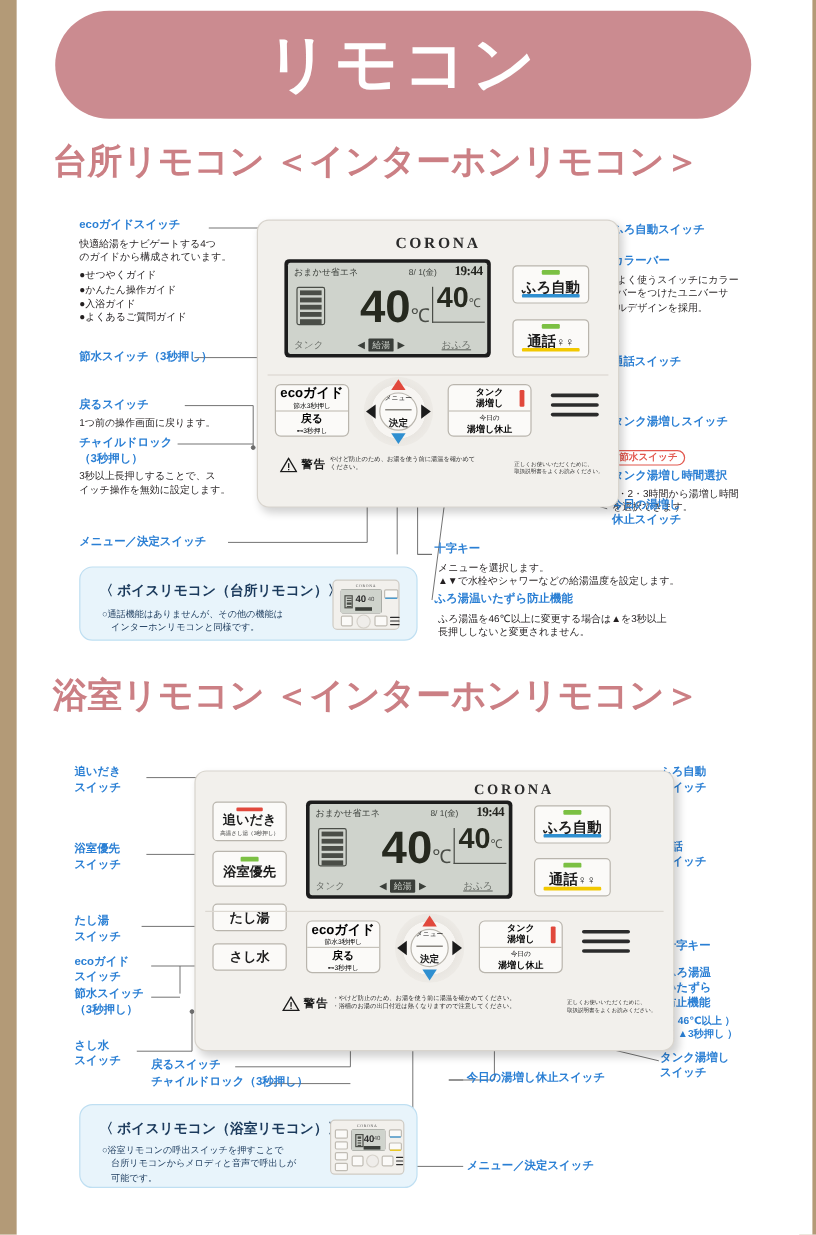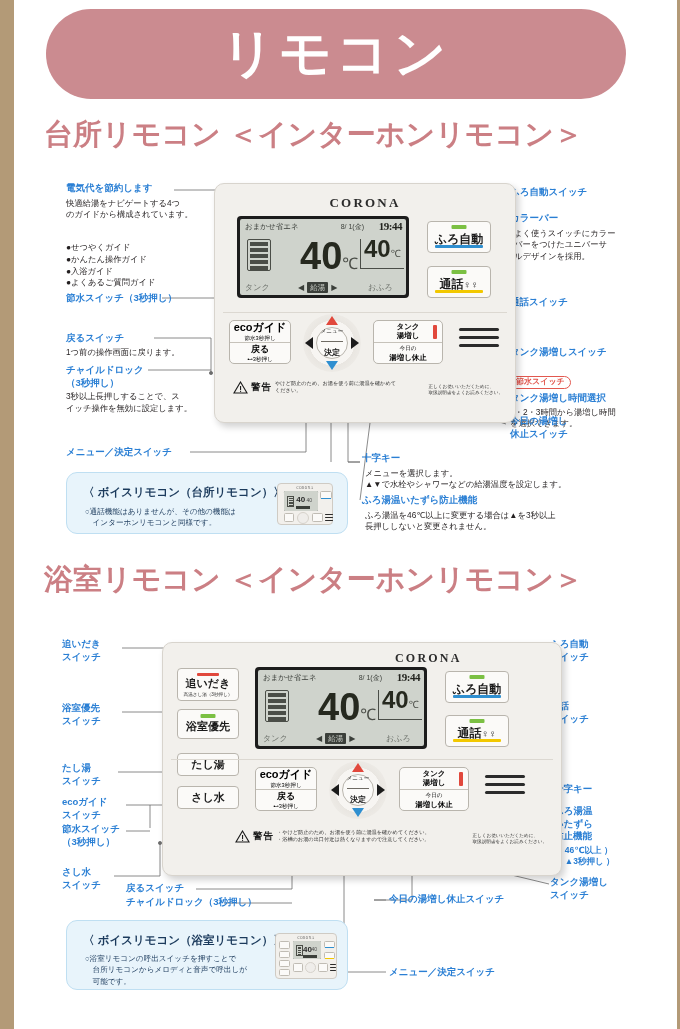--- a/index.html
+++ b/index.html
@@ -77,21 +77,21 @@
   .tank-icon { position: absolute; left: 7px; top: 20px; width: 24px; height: 32px;
                border: 1.6px solid #4a4d47; border-radius: 2px; padding: 2px; }
   .tank-icon i { display: block; height: 3.6px; background: #4a4d47; margin-bottom: 2.4px; }
   .tank-label { position: absolute; left: 5px; bottom: 2px; font-size: 8px; color: #6c706a; white-space: nowrap; }
   .big-temp { position: absolute; font-weight: bold; color: #26291f; font-family: "Liberation Sans", sans-serif; }
   .unit { font-size: 0.42em; font-weight: normal; color: #4a4d47; }
   .sel-row { position: absolute; display: flex; align-items: center; gap: 3px; }
   .sel-row .tri { color: #3b3f3a; font-size: 8px; }
   .sel-chip { background: #3b3f3a; color: #cfd3cc; font-size: 7.5px; padding: 0.5px 3px; border-radius: 1px; white-space: nowrap; }
   .sub-temp-box { position: absolute; border-left: 1.4px solid #4a4d47; border-bottom: 1.4px solid #4a4d47; }
-  .ofuro-label { position: absolute; font-size: 8px; color: #6c706a; white-space: nowrap; }
+  .ofuro-label { position: absolute; font-size: 8px; color: #6c706a; white-space: nowrap; text-decoration: underline; }
 
   
   .btn {
     position: absolute; background: #fbfaf8; border: 1px solid #b9b5ad;
     border-radius: 4px; display: flex; flex-direction: column;
     align-items: center; justify-content: center; color: #1b1b1b;
   }
   .btn .lbl { font-weight: bold; white-space: nowrap; }
   .btn .sub { font-size: 5.5px; white-space: nowrap; color: #2a2a2a; }
   .led { position: absolute; width: 15px; height: 3.6px; border-radius: 1px; }
@@ -233,24 +233,24 @@
       <path d="M524 812 H 536"></path>
       <path d="M460 866 L 535 884"></path>
 
       <path d="M398 802 V 900 H 360"></path>
       <path d="M360 900 H 372"></path>
       <path d="M330 838 V 972 H 372"></path>
     </g>
   </svg>
 
   <div class="ann" style="left:52px; top:182px; width:112px;">
-    <div class="h">電気代を節約します</div>
+    <div class="h">ecoガイドスイッチ</div>
     <div class="b" style="margin-top:3px;">快適給湯をナビゲートする4つ
 のガイドから構成されています。</div>
-    <div class="bullets" style="margin-top:21px;">●せつやくガイド
+    <div class="bullets" style="margin-top:3px;">●せつやくガイド
 ●かんたん操作ガイド
 ●入浴ガイド
 ●よくあるご質問ガイド</div>
   </div>
 
   <div class="ann" style="left:52px; top:292px; width:112px;">
     <div class="h">節水スイッチ（3秒押し）</div>
   </div>
 
   <div class="ann" style="left:52px; top:332px; width:112px;">

